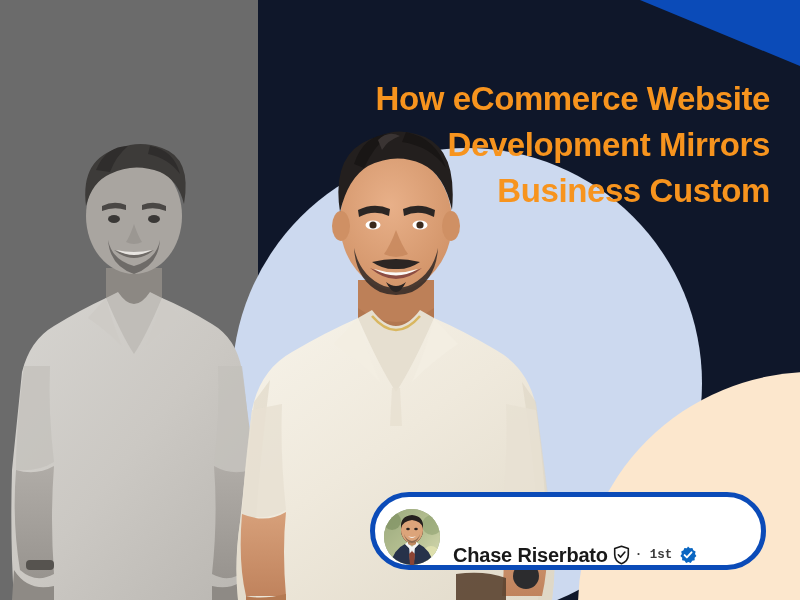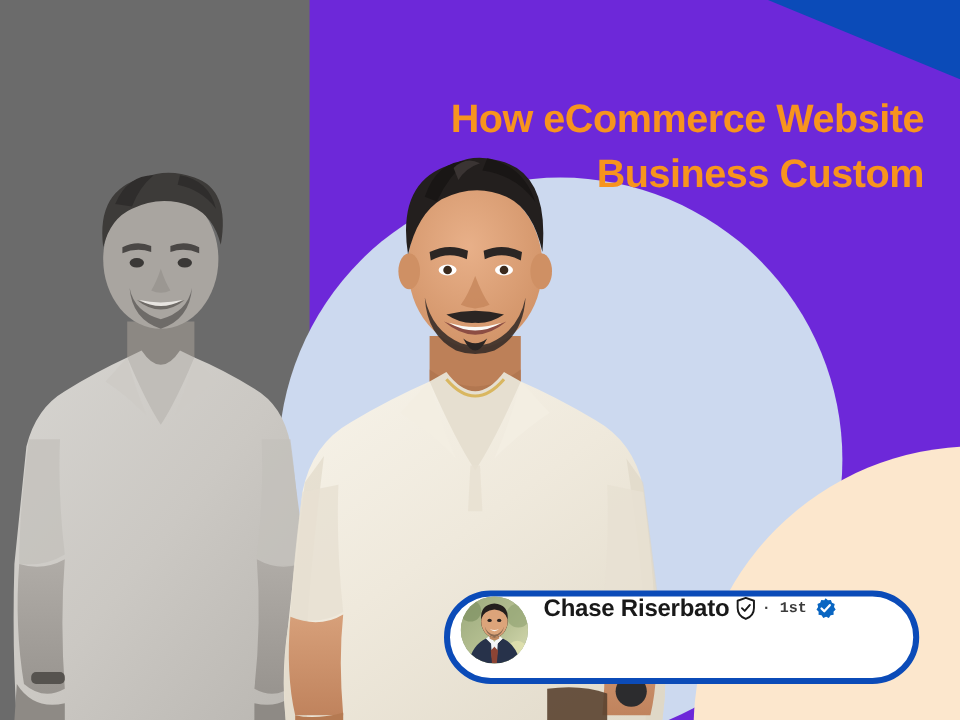--- a/index.html
+++ b/index.html
@@ -10,21 +10,21 @@
   body {
     font-family: "Liberation Sans", sans-serif;
     -webkit-font-smoothing: antialiased;
   }
 
   #stage {
     position: relative;
     width: 800px;
     height: 600px;
     overflow: hidden;
-    background: #6d28d9;
+    background: #0f172a;
   }
 
   
   .gray-panel {
     position: absolute;
     left: 0;
     top: 0;
     width: 258px;
     height: 600px;
     background: #6b6b6b;
@@ -100,21 +100,21 @@
     position: absolute;
     left: 370px;
     top: 492px;
     width: 396px;
     height: 78px;
     box-sizing: border-box;
     background: #ffffff;
     border: 5px solid #0b4bb8;
     border-radius: 39px;
     display: flex;
-    align-items: flex-start;
+    align-items: flex-end;
     padding-left: 9px;
   }
   .avatar {
     width: 56px;
     height: 56px;
     border-radius: 50%;
     overflow: hidden;
     flex: 0 0 auto;
     background: #8fa07a;
   }
@@ -291,20 +291,21 @@
       <rect x="288" y="424" width="17" height="14" rx="3" fill="#9aa3ad"></rect>
 
       <path d="M226 444 Q254 440 276 448 L276 470 L226 470 Z" fill="#5a4330" opacity="0.9"></path>
 
       <path d="M16 466 Q32 470 56 464 L56 470 L16 470 Z" fill="#b57a52"></path>
     </svg>
   </div>
 
   <div class="title-block">
     <span class="title-line">How eCommerce Website</span>
+    <span class="title-line">Development Mirrors</span>
     <span class="title-line">Business Custom</span>
   </div>
 
   <div class="profile-card">
 
     <div class="avatar">
       <svg width="56" height="56" viewBox="0 0 56 56">
         <defs>
           <linearGradient id="bg1" x1="0" y1="0" x2="1" y2="1">
             <stop offset="0%" stop-color="#9aa87c"></stop>

